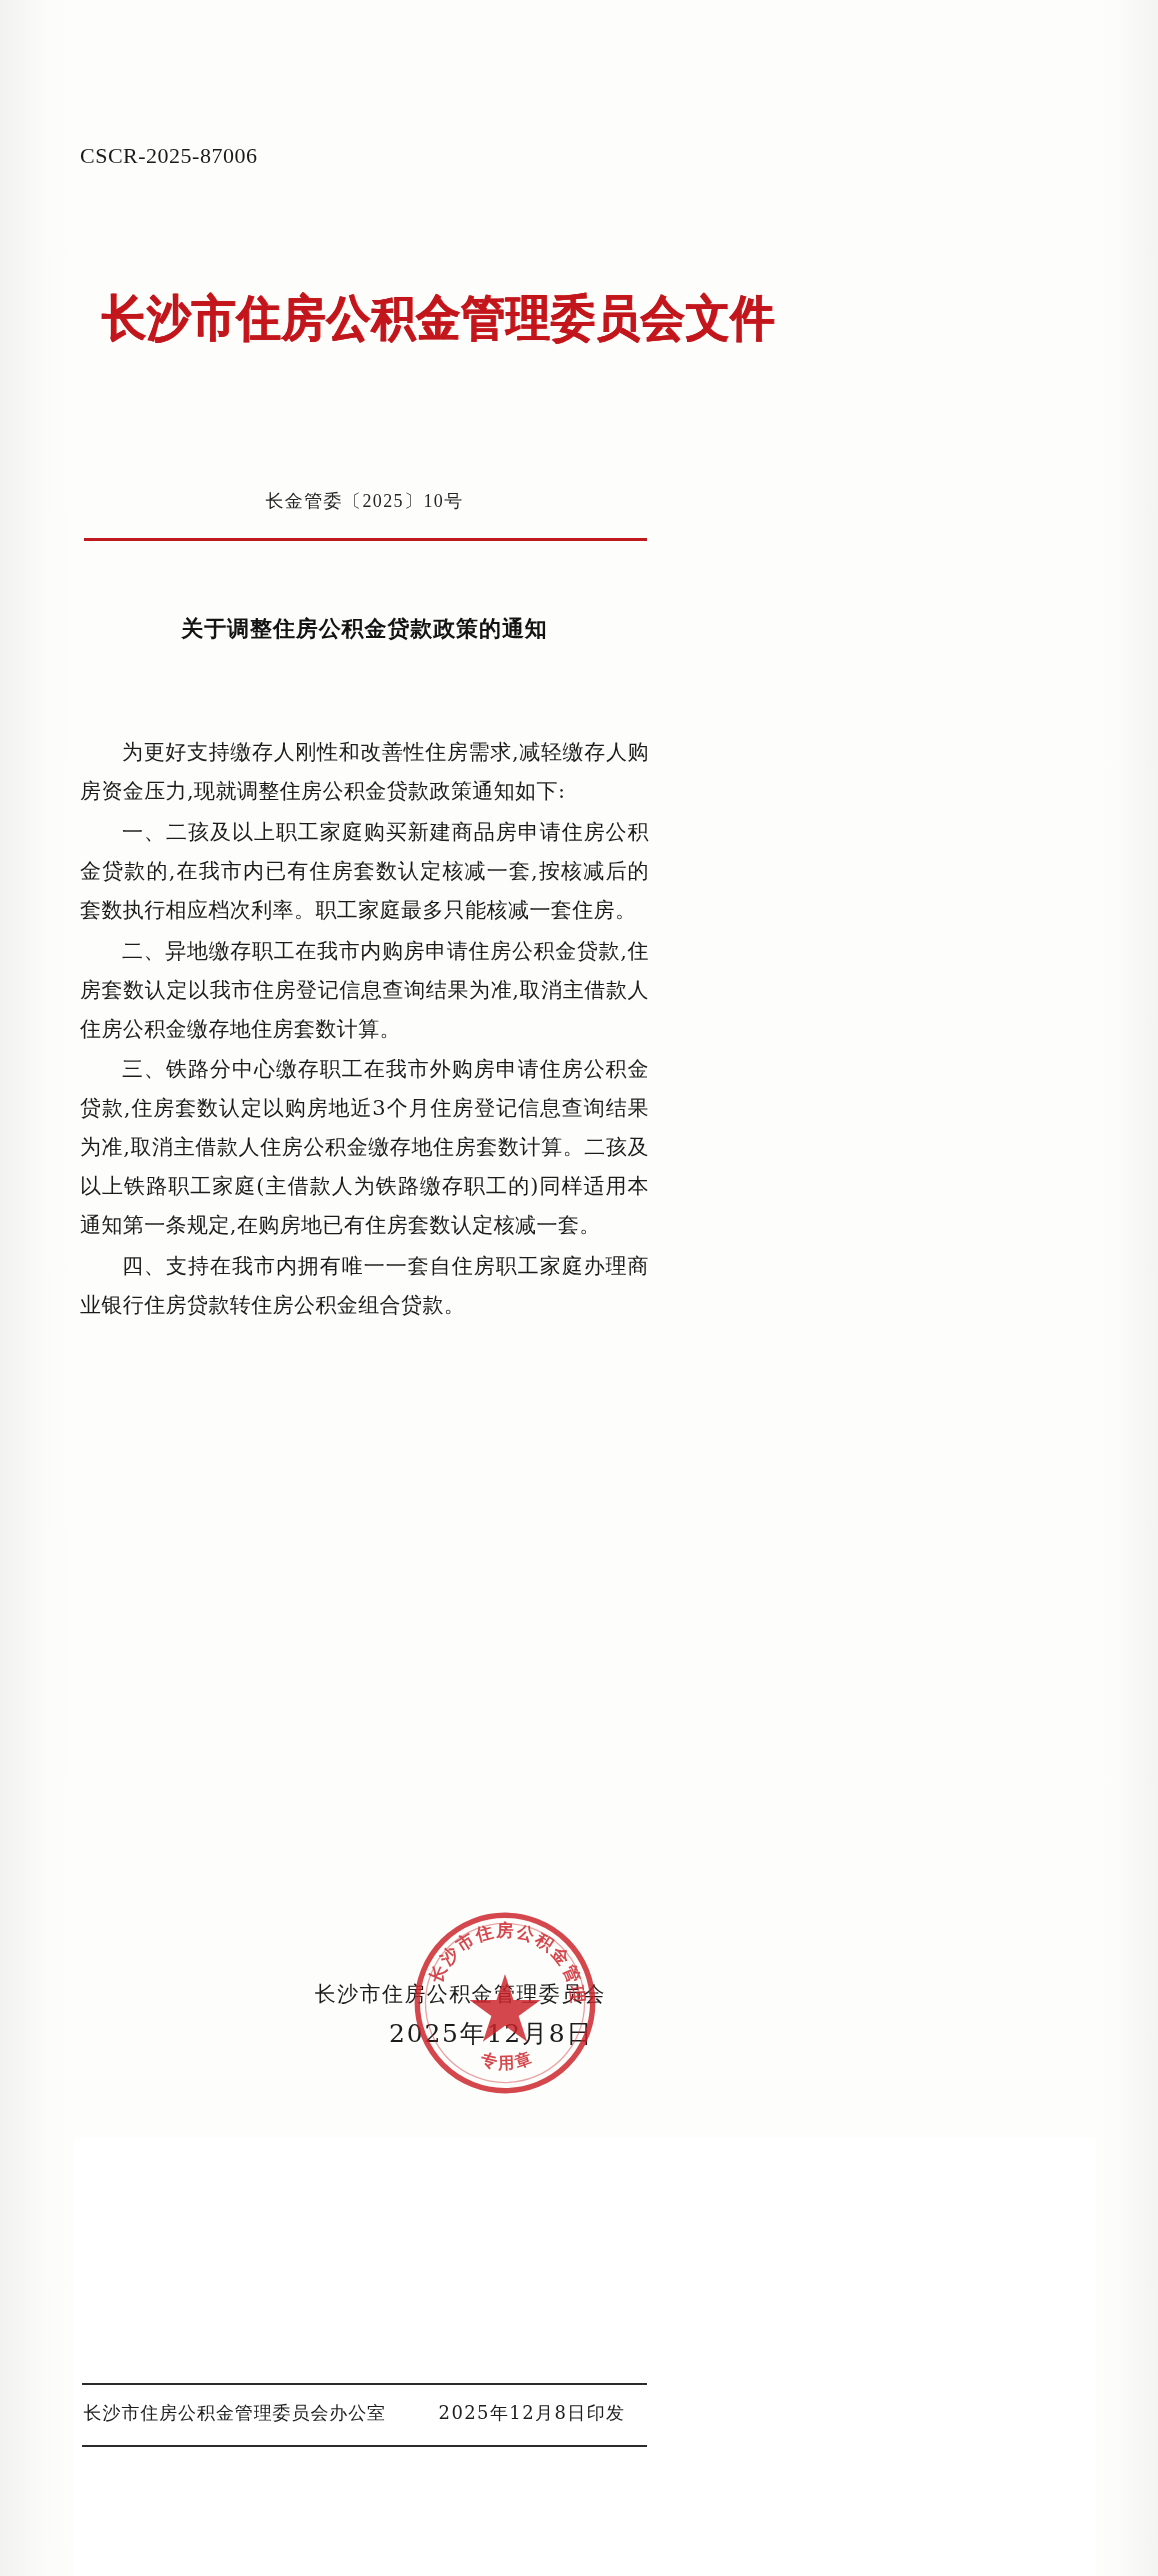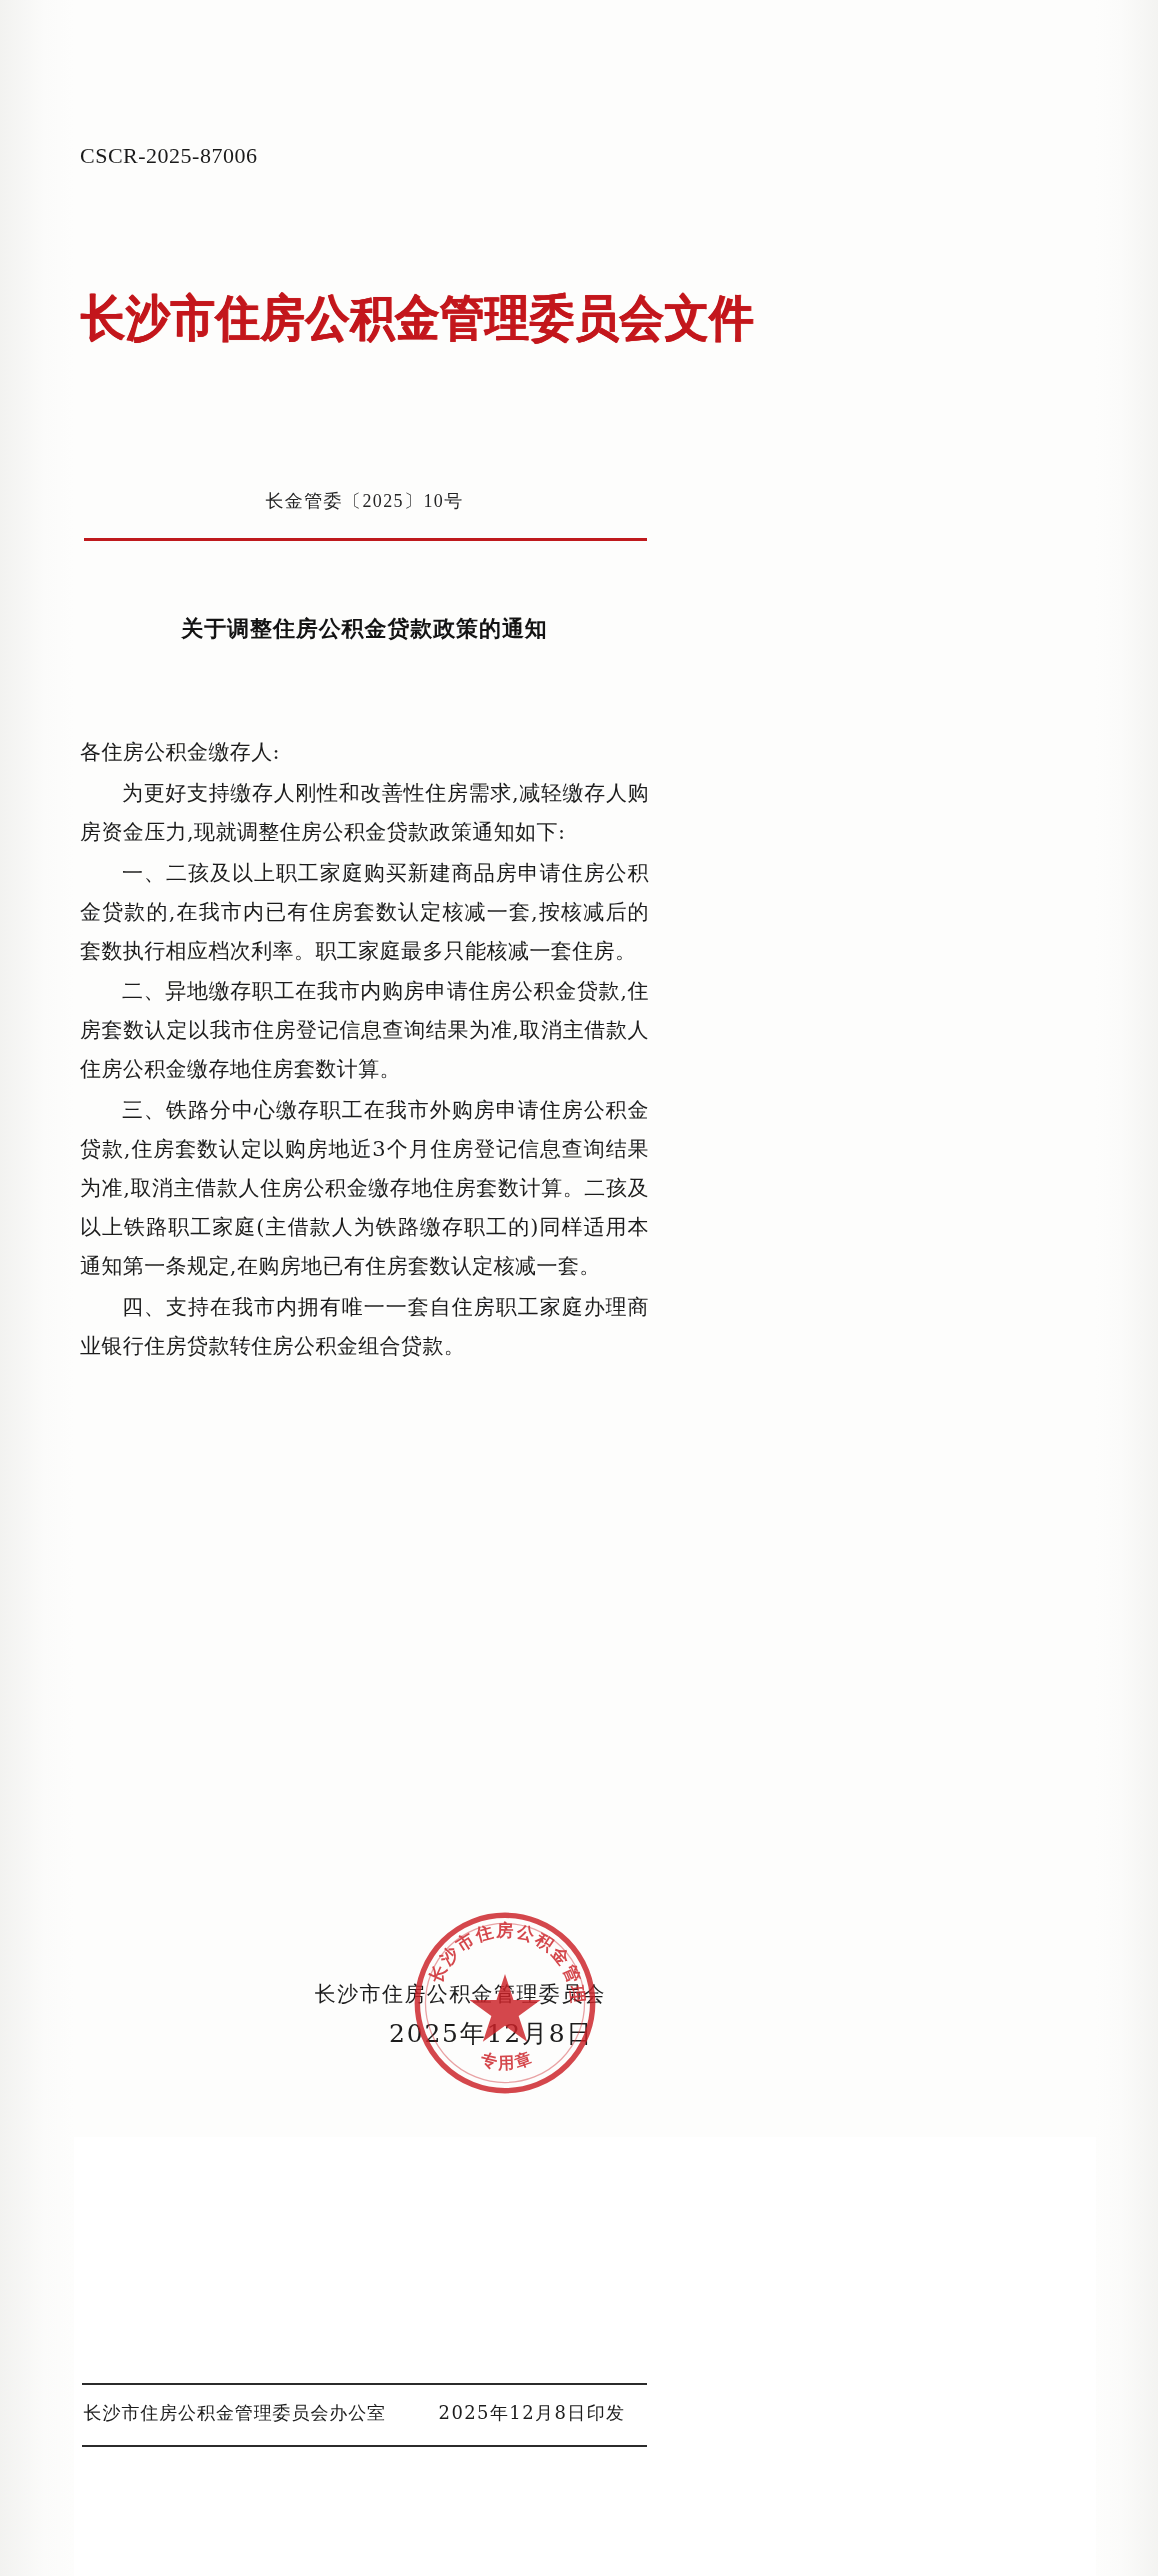--- a/index.html
+++ b/index.html
@@ -51,21 +51,21 @@
     font-family: "Liberation Serif", "DejaVu Serif", serif;
     font-size: 22px;
     letter-spacing: 0.5px;
     color: #1a1a1a;
     white-space: nowrap;
   }
 
   
   .masthead {
     position: absolute;
-    left: 1px;
+    left: 22px;
     top: 292px;
     width: 561px;
     text-align: center;
     white-space: nowrap;
   }
   .masthead-title {
     display: inline-block;
     font-family: "DejaVu Serif", "Liberation Serif", serif;
     font-size: 44px;
     font-weight: bold;
@@ -223,21 +223,20 @@
       <span class="masthead-title">长沙市住房公积金管理委员会文件</span>
     </div>
 
     <div class="ref-line">长金管委〔2025〕10号</div>
 
     <div class="red-rule"></div>
 
     <div class="doc-title">关于调整住房公积金贷款政策的通知</div>
 
     <div class="body-block">
-      <p class="para salutation">各住房公积金缴存人:</p>
       <p class="para indent">为更好支持缴存人刚性和改善性住房需求,减轻缴存人购房资金压力,现就调整住房公积金贷款政策通知如下:</p>
       <p class="para indent">一、二孩及以上职工家庭购买新建商品房申请住房公积金贷款的,在我市内已有住房套数认定核减一套,按核减后的套数执行相应档次利率。职工家庭最多只能核减一套住房。</p>
       <p class="para indent">二、异地缴存职工在我市内购房申请住房公积金贷款,住房套数认定以我市住房登记信息查询结果为准,取消主借款人住房公积金缴存地住房套数计算。</p>
       <p class="para indent">三、铁路分中心缴存职工在我市外购房申请住房公积金贷款,住房套数认定以购房地近3个月住房登记信息查询结果为准,取消主借款人住房公积金缴存地住房套数计算。二孩及以上铁路职工家庭(主借款人为铁路缴存职工的)同样适用本通知第一条规定,在购房地已有住房套数认定核减一套。</p>
       <p class="para indent">四、支持在我市内拥有唯一一套自住房职工家庭办理商业银行住房贷款转住房公积金组合贷款。</p>
     </div>
 
     <div class="sign-block">
       <div class="sign-org">长沙市住房公积金管理委员会</div>
       <div class="sign-date">2025年12月8日</div>

